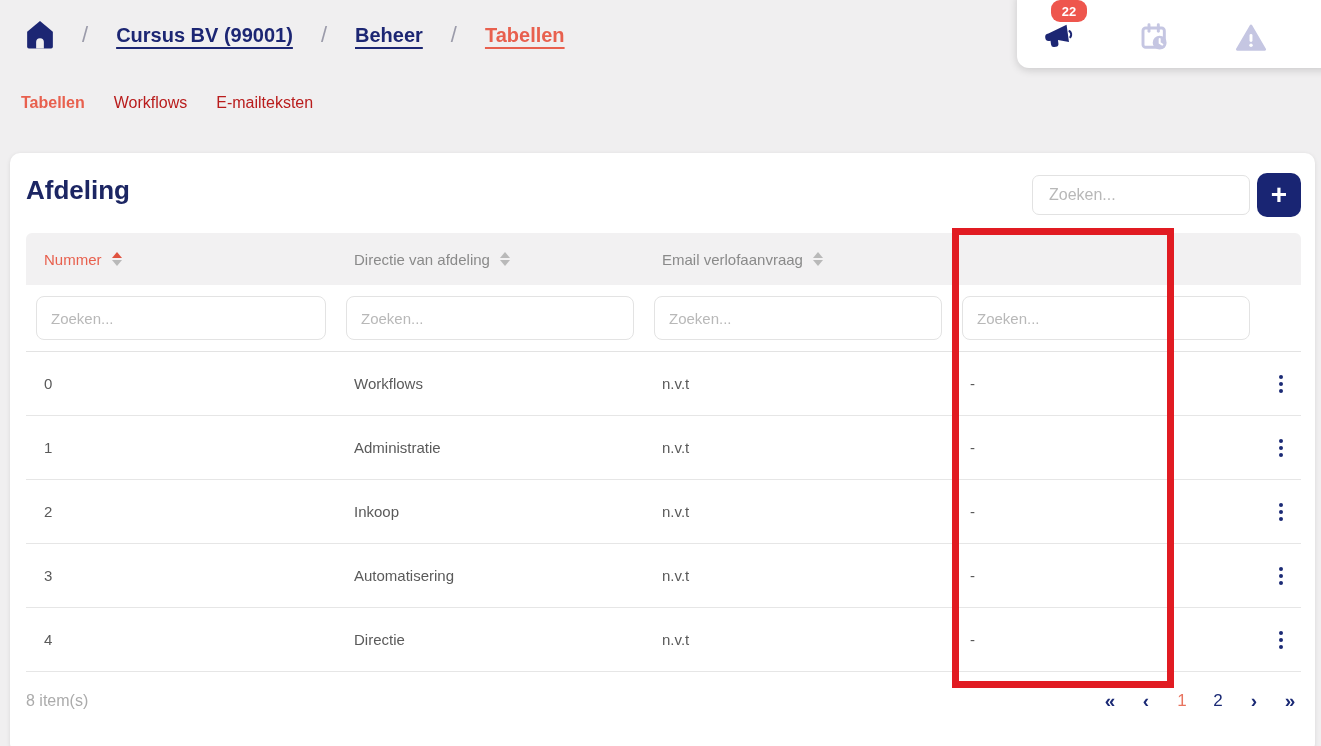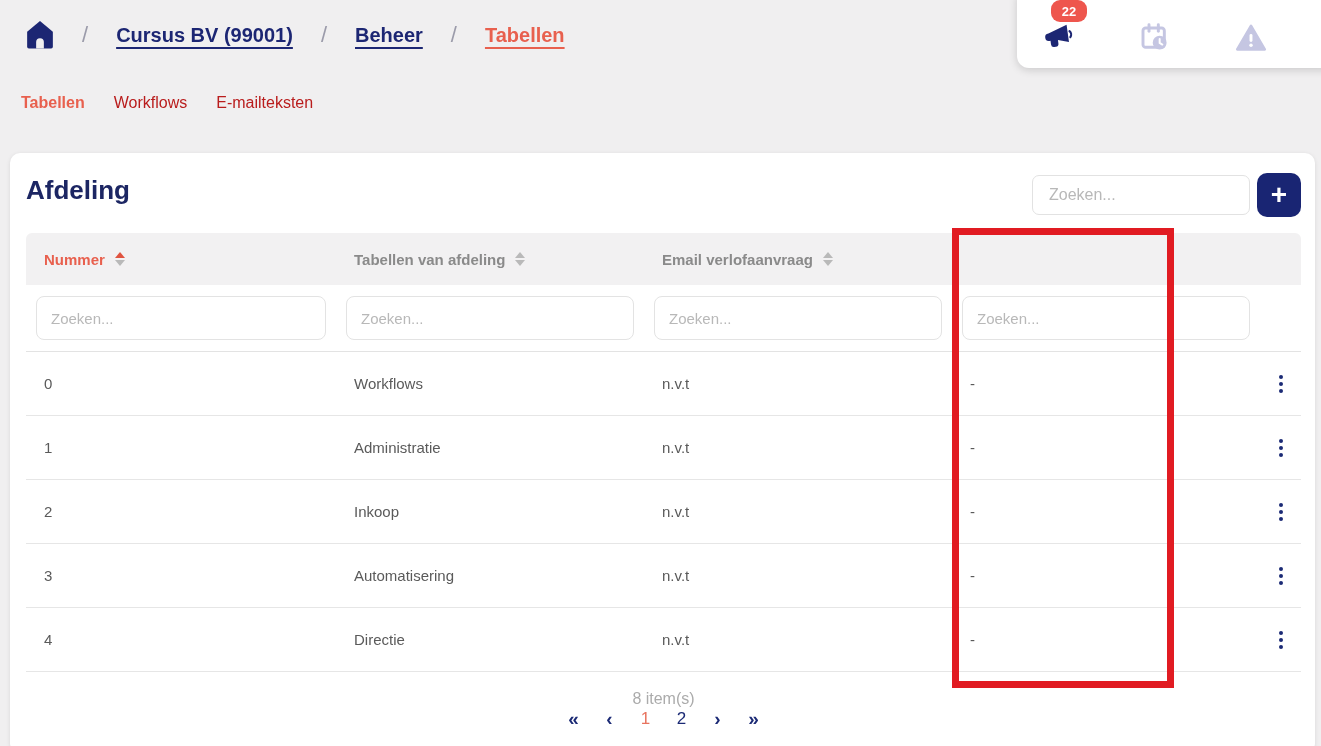--- a/index.html
+++ b/index.html
@@ -59,42 +59,42 @@
     position:absolute; top:20px; right:14px; width:44px; height:44px;
     background:#192573; border:none; border-radius:10px; color:#fff;
     font-size:28px; font-weight:700; line-height:40px; cursor:pointer;
     font-family:inherit;
   }
 
   
   .table { margin:28px 14px 0 16px; width:1275px; }
   .t-grid { display:grid; grid-template-columns:310px 308px 308px 308px 41px; align-items:center; }
   .t-head { height:52px; background:#f2f1f2; border-radius:6px 6px 0 0; }
-  .th { display:flex; align-items:center; gap:10px; padding-left:18px; font-size:15px; font-weight:700; color:#8a8a8a; cursor:pointer; }
+  .th { display:flex; align-items:center; gap:10px; padding-left:18px; font-size:15px; font-weight:400; color:#8a8a8a; cursor:pointer; }
   .th.sorted { color:#e8604e; }
   .sorter { display:flex; flex-direction:column; gap:2px; }
   .arr-up   { width:0; height:0; border-left:5px solid transparent; border-right:5px solid transparent; border-bottom:6px solid #b9b9b9; }
   .arr-down { width:0; height:0; border-left:5px solid transparent; border-right:5px solid transparent; border-top:6px solid #b9b9b9; }
   .arr-up.active { border-bottom-color:#e05340; }
 
   .t-filter { height:67px; border-bottom:1px solid #e3e3e3; }
   .t-filter input {
     margin:0 10px; height:44px; width:calc(100% - 20px);
     border:1px solid #e3e3e3; border-radius:8px; outline:none;
     font-family:inherit; font-size:15px; color:#5a5a5a; padding:0 14px;
   }
   .t-filter input::placeholder { color:#b8b8b8; }
 
   .t-row { height:64px; border-bottom:1px solid #e6e6e6; }
   .td { padding-left:18px; font-size:15px; color:#5a5a5a; }
   .kebab { display:flex; flex-direction:column; align-items:center; gap:3px; cursor:pointer; padding:6px 0; }
   .kebab i { width:4px; height:4px; border-radius:50%; background:#1b2a75; display:block; }
 
   
-  .t-footer { display:flex; justify-content:space-between; align-items:center; margin:0 14px 0 16px; padding-top:18px;flex-direction:column; }
+  .t-footer { display:flex; justify-content:space-between; align-items:center; margin:0 14px 0 16px; padding-top:18px; }
   .item-count { font-size:16px; color:#ababab; }
   .pagination { display:flex; align-items:center; gap:14px; }
   .page-btn {
     min-width:22px; text-align:center; font-size:19px; font-weight:900;
     color:#1b2a75; cursor:pointer; user-select:none;
   }
   .page-num { font-weight:400; font-size:17px; }
   .page-num.current { color:#e8745f; }
 
   
@@ -168,21 +168,21 @@
 
     <div class="t-grid t-head">
       <div class="th sorted">
         <span>Nummer</span>
         <span class="sorter">
             <i class="arr-up active"></i>
             <i class="arr-down"></i>
           </span>
       </div>
       <div class="th">
-        <span>Tabellen van afdeling</span>
+        <span>Directie van afdeling</span>
         <span class="sorter">
             <i class="arr-up"></i>
             <i class="arr-down"></i>
           </span>
       </div>
       <div class="th">
         <span>Email verlofaanvraag</span>
         <span class="sorter">
             <i class="arr-up"></i>
             <i class="arr-down"></i>

